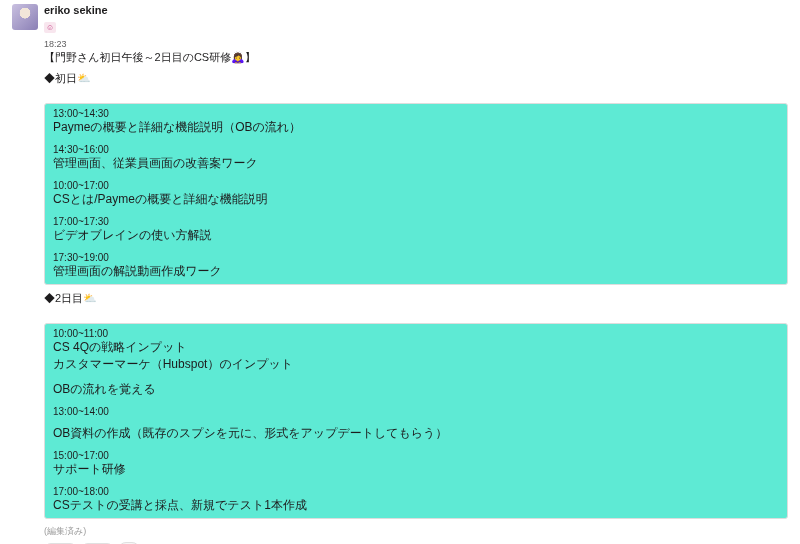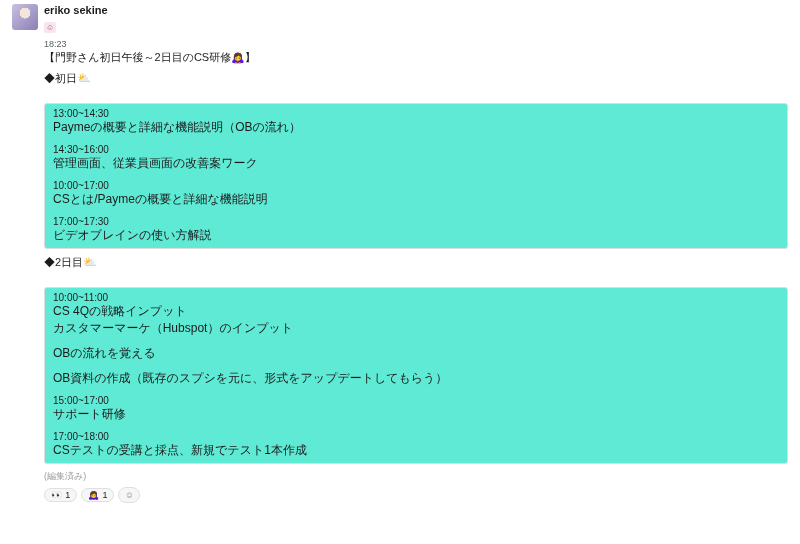--- a/index.html
+++ b/index.html
@@ -81,33 +81,38 @@
         <div class="sched-desc">管理画面、従業員画面の改善案ワーク</div>
       </div>
       <div class="sched-item">
         <div class="sched-time">10:00~17:00</div>
         <div class="sched-desc">CSとは/Paymeの概要と詳細な機能説明</div>
       </div>
       <div class="sched-item">
         <div class="sched-time">17:00~17:30</div>
         <div class="sched-desc">ビデオブレインの使い方解説</div>
       </div>
+      <div class="sched-item">
+        <div class="sched-time">17:30~19:00</div>
+        <div class="sched-desc">管理画面の解説動画作成ワーク</div>
+      </div>
     </div>
 
     <div class="section-label">◆2日目⛅</div>
     <div class="block">
       <div class="sched-item">
         <div class="sched-time">10:00~11:00</div>
         <div class="sched-desc" style="white-space:pre-line">CS 4Qの戦略インプット
 カスタマーマーケ（Hubspot）のインプット</div>
       </div>
       <div class="sched-item">
         <div class="sched-desc">OBの流れを覚える</div>
       </div>
       <div class="sched-item">
+        <div class="sched-time">13:00~14:00</div>
       </div>
       <div class="sched-item">
         <div class="sched-desc">OB資料の作成（既存のスプシを元に、形式をアップデートしてもらう）</div>
       </div>
       <div class="sched-item">
         <div class="sched-time">15:00~17:00</div>
         <div class="sched-desc">サポート研修</div>
       </div>
       <div class="sched-item">
         <div class="sched-time">17:00~18:00</div>

